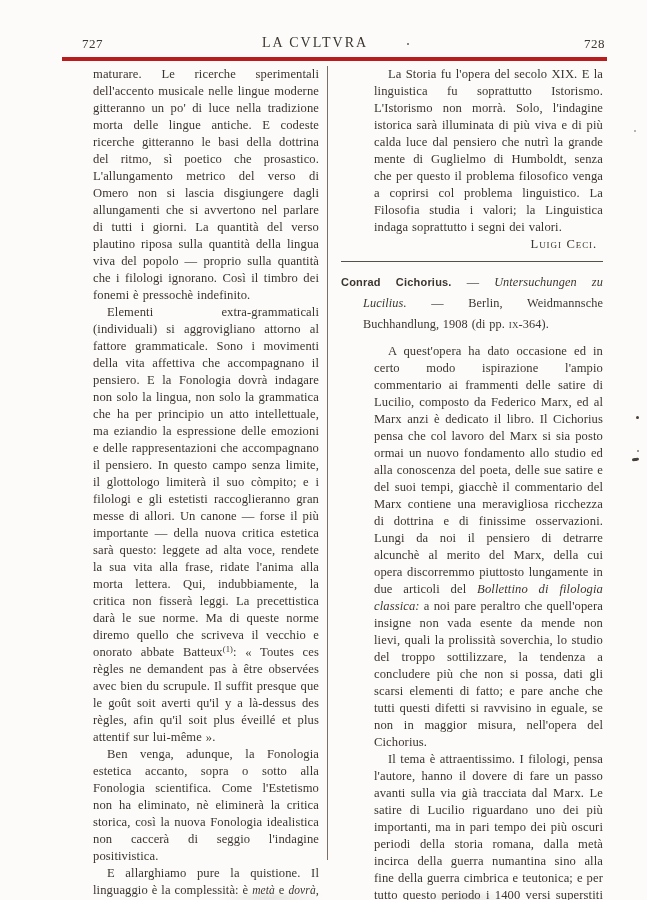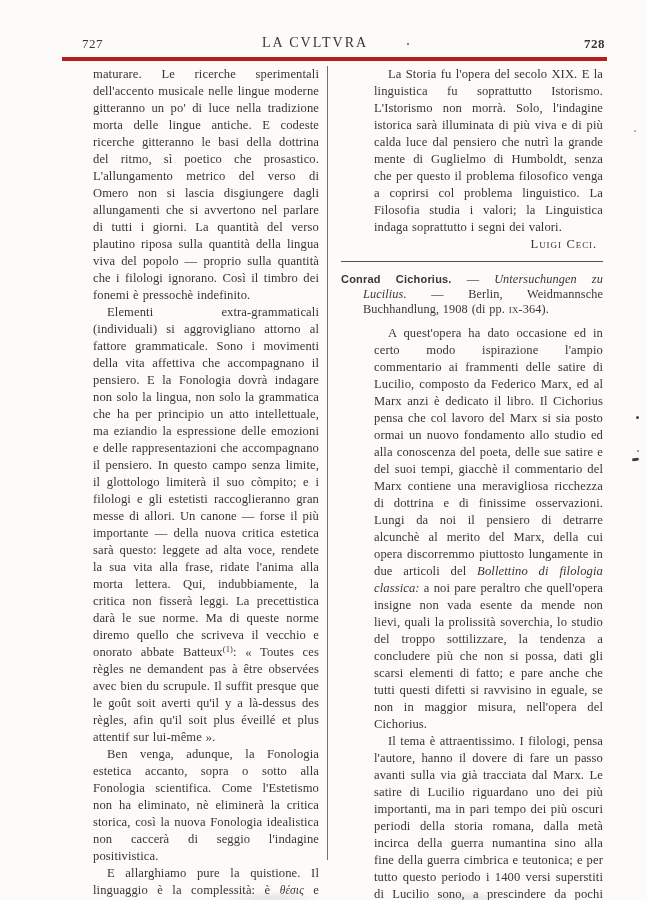--- a/index.html
+++ b/index.html
@@ -18,21 +18,21 @@
     position: absolute;
     left: 62px; top: 30px;
     width: 545px; height: 27px;
     border-bottom: 4px solid #b91c1c;
   }
   .page-num {
     position: absolute; top: 6px;
     font-size: 13px; letter-spacing: 0.5px;
   }
   .page-num.left  { left: 20px; }
-  .page-num.right { right: 2px; font-weight: bold; }
+  .page-num.right { right: 2px; }
   .journal-title {
     position: absolute; top: 5px; left: 253px;
     transform: translateX(-50%);
     font-size: 14px; letter-spacing: 2px;
     white-space: nowrap;
   }
 
   
   .divider {
     position: absolute;
@@ -78,21 +78,21 @@
     padding-right: 6px;
     font-variant: small-caps;
     letter-spacing: 0.9px;
   }
   .col-rule {
     height: 0; border-top: 1px solid #55504a;
     margin: 8px 0 10px 0;
   }
   .citation {
     padding-left: 22px; text-indent: -22px;
-    font-size: 12.3px; line-height: 15px;
+    font-size: 12.3px; line-height: 21px;
     margin-bottom: 8px;
     text-align: justify;
   }
   .cit-author {
     font-family: "Liberation Sans", sans-serif;
     font-weight: bold; font-size: 11px;
     letter-spacing: 0.2px;
   }
   .sc { font-variant: small-caps; }
 
@@ -127,21 +127,21 @@
     <span class="journal-title">LA CVLTVRA</span>
     <span class="page-num right">728</span>
   </div>
 
   <div class="divider"></div>
 
   <div class="col col-left">
     <p class="para noindent">maturare. Le ricerche sperimentali dell'accento musicale nelle lingue moderne gitteranno un po' di luce nella tradizione morta delle lingue antiche. E codeste ricerche gitteranno le basi della dottrina del ritmo, sì poetico che prosastico. L'allungamento metrico del verso di Omero non si lascia disgiungere dagli allungamenti che si avvertono nel parlare di tutti i giorni. La quantità del verso plautino riposa sulla quantità della lingua viva del popolo — proprio sulla quantità che i filologi ignorano. Così il timbro dei fonemi è pressochè indefinito.</p>
     <p class="para"><span>Elementi extra-grammaticali (individuali) si aggrovigliano attorno al fattore grammaticale. Sono i movimenti della vita affettiva che accompagnano il pensiero. E la Fonologia dovrà indagare non solo la lingua, non solo la grammatica che ha per principio un atto intellettuale, ma eziandio la espressione delle emozioni e delle rappresentazioni che accompagnano il pensiero. In questo campo senza limite, il glottologo limiterà il suo còmpito; e i filologi e gli estetisti raccoglieranno gran messe di allori. Un canone — forse il più importante — della nuova critica estetica sarà questo: leggete ad alta voce, rendete la sua vita alla frase, ridate l'anima alla morta lettera. Qui, indubbiamente, la critica non fisserà leggi. La precettistica darà le sue norme. Ma di queste norme diremo quello che scriveva il vecchio e onorato abbate Batteux</span><sup class="ref">(1)</sup><span>: « Toutes ces règles ne demandent pas à être observées avec bien du scrupule. Il suffit presque que le goût soit averti qu'il y a là-dessus des règles, afin qu'il soit plus éveillé et plus attentif sur lui-même ».</span></p>
     <p class="para">Ben venga, adunque, la Fonologia estetica accanto, sopra o sotto alla Fonologia scientifica. Come l'Estetismo non ha eliminato, nè eliminerà la critica storica, così la nuova Fonologia idealistica non caccerà di seggio l'indagine positivistica.</p>
-    <p class="para"><span>E allarghiamo pure la quistione. Il linguaggio è la complessità: è </span><span class="greek">θέσις</span><span> e </span><span class="greek">dovrà</span><span>, fenomeno</span></p>
+    <p class="para"><span>E allarghiamo pure la quistione. Il linguaggio è la complessità: è </span><span class="greek">metà</span><span> e </span><span class="greek">dovrà</span><span>, fenomeno</span></p>
     <div class="fn-rule"></div>
     <p class="footnote"><span>(1) </span><span class="italic">De la construction oratoire</span><span>, lettre IX, p. 242.</span></p>
   </div>
 
   <div class="col col-right">
     <p class="para">La Storia fu l'opera del secolo XIX. E la linguistica fu soprattutto Istorismo. L'Istorismo non morrà. Solo, l'indagine istorica sarà illuminata di più viva e di più calda luce dal pensiero che nutrì la grande mente di Guglielmo di Humboldt, senza che per questo il problema filosofico venga a coprirsi col problema linguistico. La Filosofia studia i valori; la Linguistica indaga soprattutto i segni dei valori.</p>
     <p class="signature">Luigi Ceci.</p>
     <div class="col-rule"></div>
     <p class="citation"><span class="cit-author">Conrad Cichorius.</span><span> — </span><span class="italic">Untersuchungen zu Lucilius.</span><span> — </span><span>Berlin, Weidmannsche Buchhandlung, 1908 (di pp. </span><span class="sc">ix</span><span>-364).</span></p>
     <p class="para"><span>A quest'opera ha dato occasione ed in certo modo ispirazione l'ampio commentario ai frammenti delle satire di Lucilio, composto da Federico Marx, ed al Marx anzi è dedicato il libro. Il Cichorius pensa che col lavoro del Marx si sia posto ormai un nuovo fondamento allo studio ed alla conoscenza del poeta, delle sue satire e del suoi tempi, giacchè il commentario del Marx contiene una meravigliosa ricchezza di dottrina e di finissime osservazioni. Lungi da noi il pensiero di detrarre alcunchè al merito del Marx, della cui opera discorremmo piuttosto lungamente in due articoli del </span><span class="italic">Bollettino di filologia classica:</span><span> a noi pare peraltro che quell'opera insigne non vada esente da mende non lievi, quali la prolissità soverchia, lo studio del troppo sottilizzare, la tendenza a concludere più che non si possa, dati gli scarsi elementi di fatto; e pare anche che tutti questi difetti si ravvisino in eguale, se non in maggior misura, nell'opera del Cichorius.</span></p>

